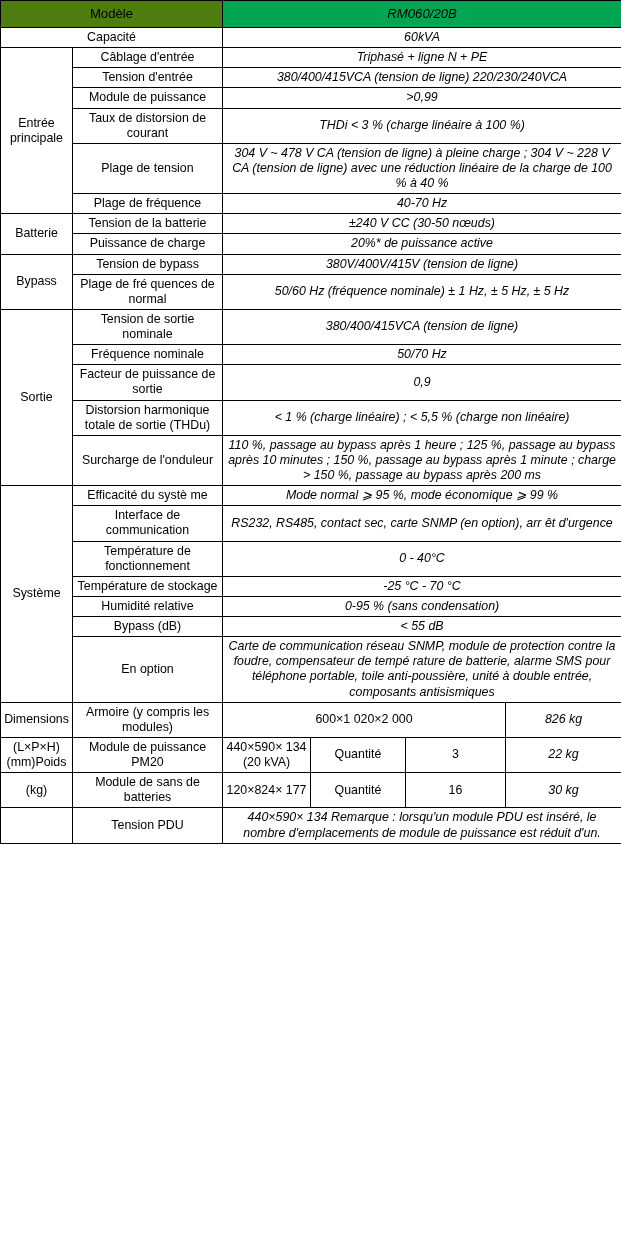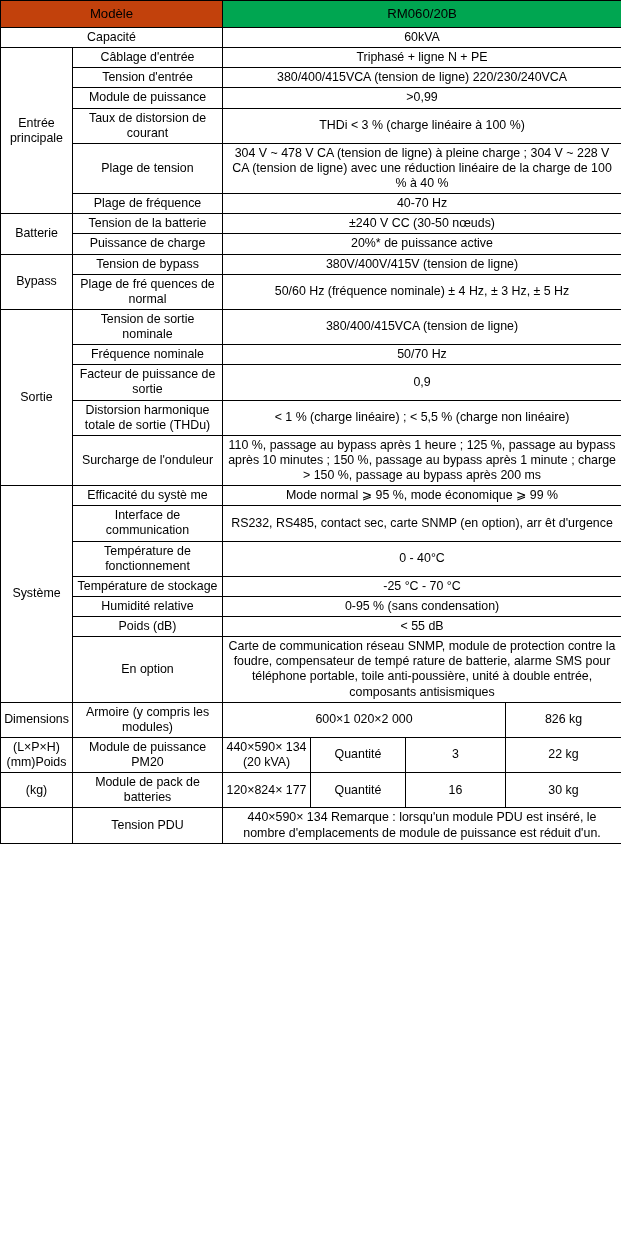--- a/index.html
+++ b/index.html
@@ -41,40 +41,40 @@
   }
   .soft-top {
     border-top: 1.1px solid #c9c9c9;
   }
   .soft-bottom {
     border-bottom: 1.1px solid #c9c9c9;
   }
   .thick-top { border-top: 2.4px solid #000000; }
   .thick-bottom { border-bottom: 2.4px solid #000000; }
   .thick-left { border-left: 2.4px solid #000000; }
-  .thick-right { border-right: 2.4px solid #000000; }
+  .thick-right { border-right: 2.4px solid #000000; font-style: italic; }
   .pad-v { padding-top: 5px; padding-bottom: 5px; }
   .tall { padding-top: 8px; padding-bottom: 8px; }
 </style>
 </head>
 <body>
 
 <table class="spec">
   <colgroup>
     <col style="width:72px">
     <col style="width:150px">
     <col style="width:88px">
     <col style="width:95px">
     <col style="width:100px">
     <col style="width:116px">
   </colgroup>
 
   <tbody>
       <tr>
-    <td class="hdr thick-top thick-left" colspan="2" style="background: #c2410c;">Modèle</td>
+    <td class="hdr thick-top thick-left" colspan="2" style="background: #4d7c0f;">Modèle</td>
     <td class="hdr thick-top thick-right" colspan="4" style="background: rgb(0, 166, 81);">RM060/20B</td>
   </tr>
 
   <tr>
     <td class="thick-left" colspan="2">Capacité</td>
     <td class="thick-right" colspan="4">60kVA</td>
   </tr>
 
   <tr>
     <td class="grp thick-left thick-top" rowspan="6">Entrée principale</td>
@@ -112,21 +112,21 @@
     <td class="thick-right" colspan="4">20%* de puissance active</td>
   </tr>
 
   <tr>
     <td class="grp thick-left thick-top" rowspan="2">Bypass</td>
     <td class="thick-top">Tension de bypass</td>
     <td class="thick-top thick-right" colspan="4">380V/400V/415V (tension de ligne)</td>
   </tr>
   <tr>
     <td class="pad-v">Plage de fré quences de normal</td>
-    <td class="thick-right" colspan="4">50/60 Hz (fréquence nominale) ± 4 Hz, ± 3 Hz, ± 5 Hz</td>
+    <td class="thick-right" colspan="4">50/60 Hz (fréquence nominale) ± 1 Hz, ± 5 Hz, ± 5 Hz</td>
   </tr>
 
   <tr>
     <td class="grp thick-left thick-top" rowspan="5">Sortie</td>
     <td class="thick-top pad-v">Tension de sortie nominale</td>
     <td class="thick-top thick-right" colspan="4">380/400/415VCA (tension de ligne)</td>
   </tr>
   <tr>
     <td class="pad-v">Fréquence nominale</td>
     <td class="thick-right" colspan="4">50/70 Hz</td>
@@ -159,21 +159,21 @@
   </tr>
   <tr>
     <td class="pad-v">Température de stockage</td>
     <td class="thick-right" colspan="4">-25 °C - 70 °C</td>
   </tr>
   <tr>
     <td>Humidité relative</td>
     <td class="thick-right" colspan="4">0-95 % (sans condensation)</td>
   </tr>
   <tr>
-    <td>Poids (dB)</td>
+    <td>Bypass (dB)</td>
     <td class="thick-right" colspan="4">&lt; 55 dB</td>
   </tr>
   <tr>
     <td class="tall">En option</td>
     <td class="thick-right tall" colspan="4">Carte de communication réseau SNMP, module de protection contre la foudre, compensateur de tempé rature de batterie, alarme SMS pour téléphone portable, toile anti-poussière, unité à double entrée, composants antisismiques</td>
   </tr>
 
   <tr>
     <td class="grp thick-left thick-top soft-bottom">Dimensions</td>
     <td class="thick-top pad-v">Armoire (y compris les modules)</td>
@@ -183,21 +183,21 @@
   <tr>
     <td class="grp thick-left soft-top soft-bottom">(L×P×H)(mm)Poids</td>
     <td class="tall">Module de puissance PM20</td>
     <td>440×590× 134 (20 kVA)</td>
     <td>Quantité</td>
     <td>3</td>
     <td class="thick-right">22 kg</td>
   </tr>
   <tr>
     <td class="grp thick-left soft-top soft-bottom">(kg)</td>
-    <td class="tall">Module de pack de batteries</td>
+    <td class="tall">Module de sans de batteries</td>
     <td>120×824× 177</td>
     <td>Quantité</td>
     <td>16</td>
     <td class="thick-right">30 kg</td>
   </tr>
   <tr>
     <td class="grp thick-left soft-top thick-bottom"></td>
     <td class="tall thick-bottom">Tension PDU</td>
     <td class="tall thick-bottom thick-right" colspan="4">440×590× 134 Remarque : lorsqu'un module PDU est inséré, le nombre d'emplacements de module de puissance est réduit d'un.</td>
   </tr>

